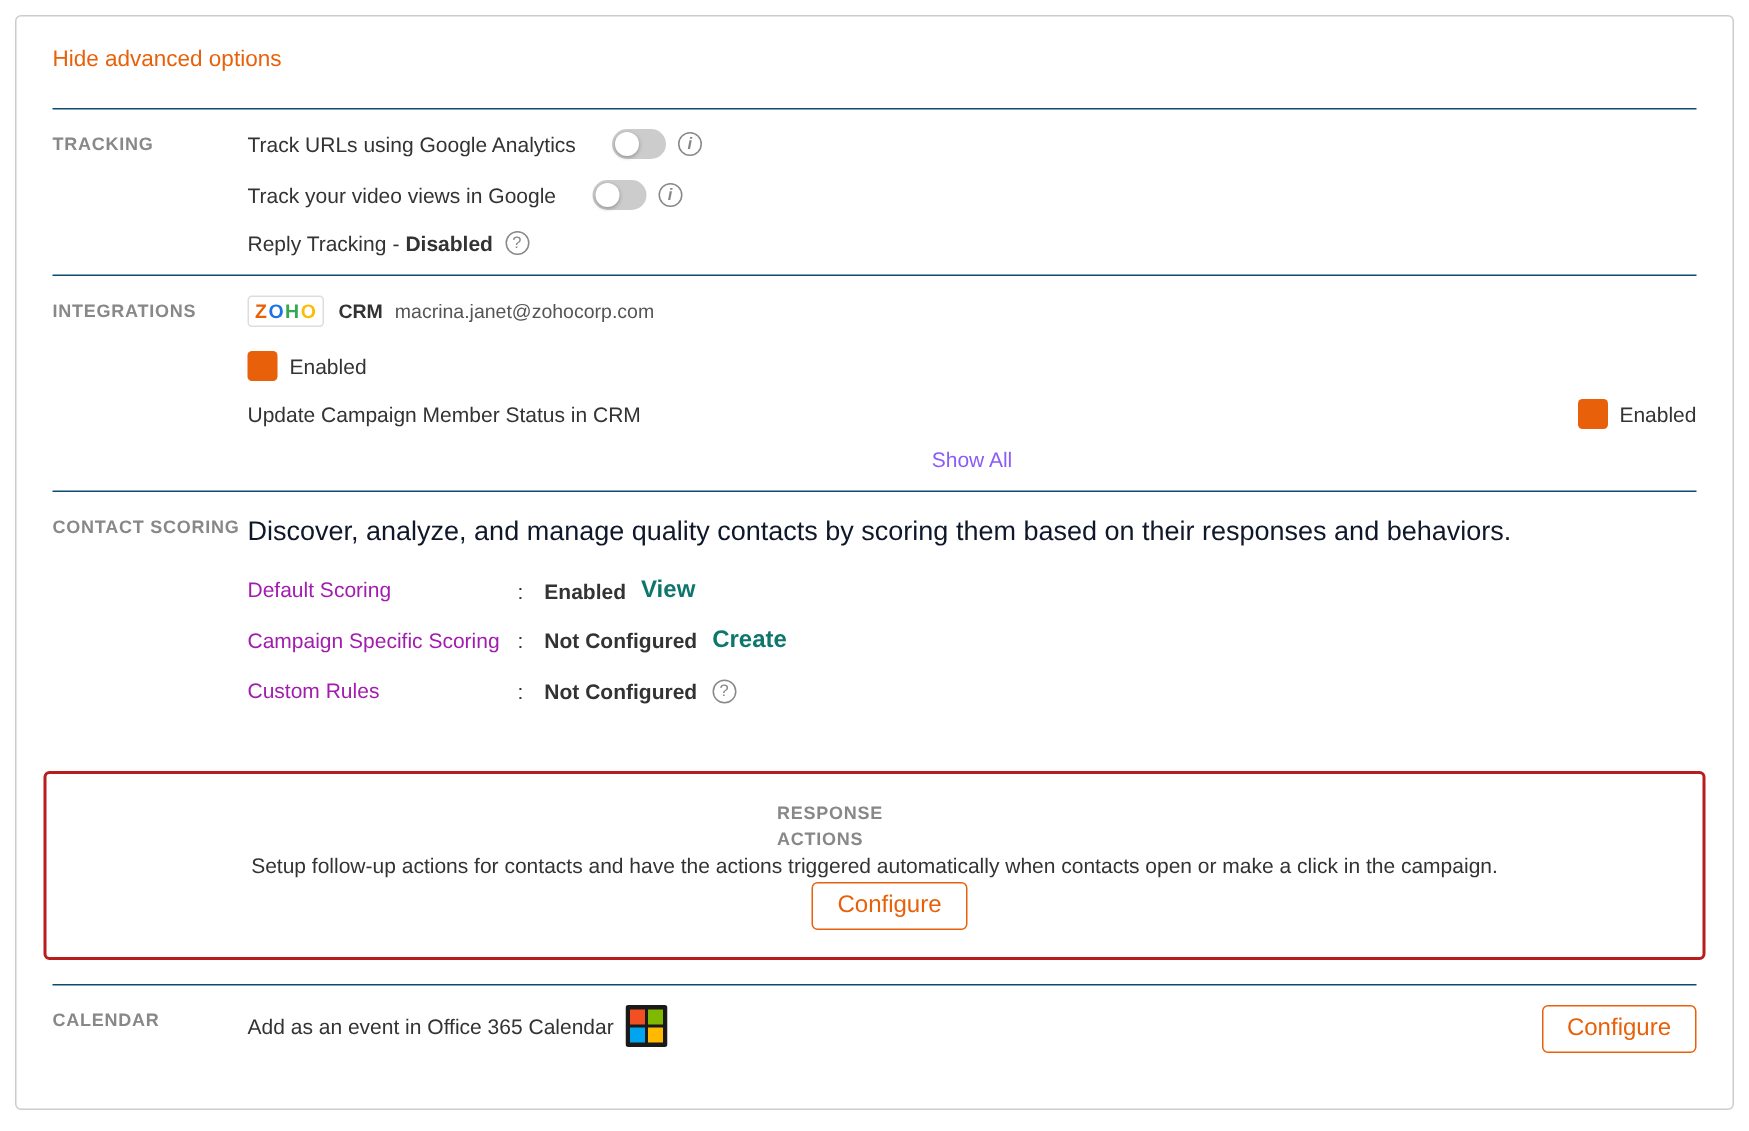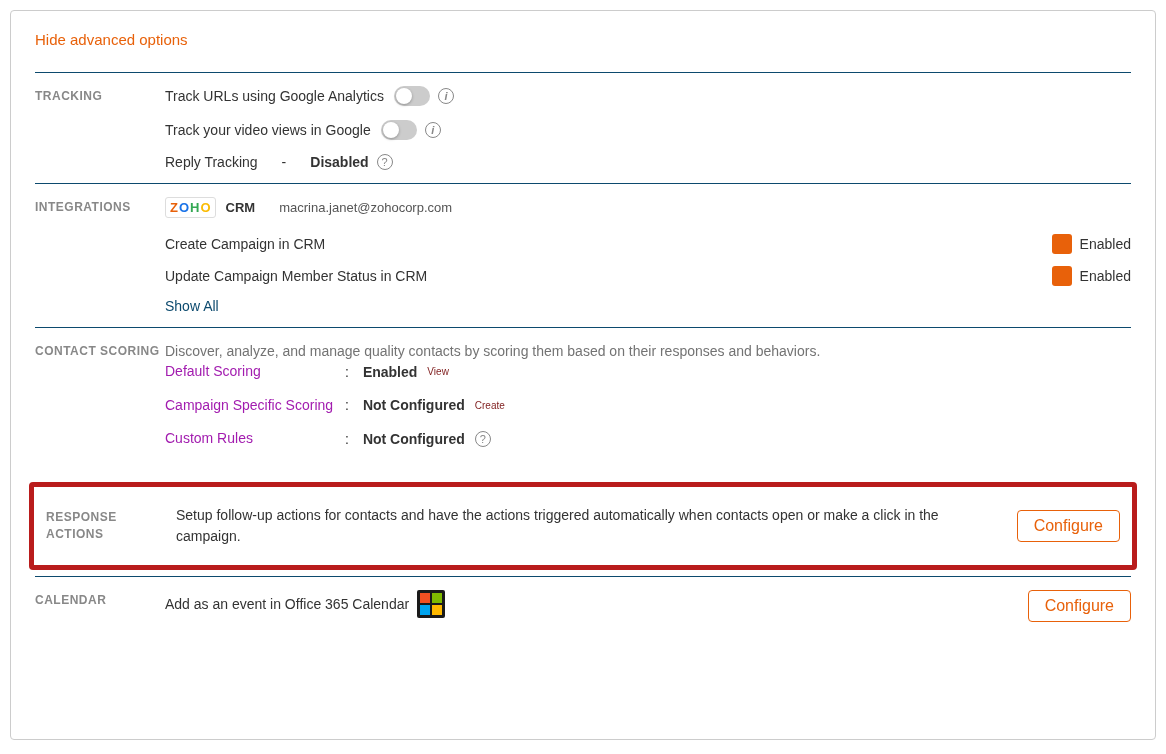--- a/index.html
+++ b/index.html
@@ -48,21 +48,21 @@
       display: flex;
       align-items: center;
       margin-bottom: 14px;
     }
     .tracking-row:last-child {
       margin-bottom: 0;
     }
     .tracking-label {
       font-size: 14px;
       color: #333;
-      margin-right: 10px;
+      margin-right: 24px;
     }
     
     .toggle {
       width: 36px;
       height: 20px;
       background: #ccc;
       border-radius: 10px;
       position: relative;
       display: inline-block;
       margin-right: 8px;
@@ -92,21 +92,21 @@
       color: #888;
       cursor: pointer;
       font-style: italic;
       font-weight: bold;
     }
     .reply-tracking {
       font-size: 14px;
       color: #333;
       display: flex;
       align-items: center;
-      gap: 24px;
+      gap: 4px;
     }
     .reply-tracking strong {
       font-weight: 700;
     }
     .help-icon {
       width: 16px;
       height: 16px;
       border: 1.5px solid #888;
       border-radius: 50%;
       display: inline-flex;
@@ -140,21 +140,21 @@
       margin-right: 4px;
     }
     .z-letter { color: #e8610a; }
     .o-letter { color: #1a73e8; }
     .h-letter { color: #34a853; }
     .o2-letter { color: #fbbc05; }
     .crm-label {
       font-size: 13px;
       font-weight: 700;
       color: #333;
-      margin-right: 24px;
+      margin-right: 8px;
     }
     .email-text {
       font-size: 13px;
       color: #555;
     }
     .integration-row {
       display: flex;
       align-items: center;
       margin-bottom: 12px;
     }
@@ -169,29 +169,31 @@
       background: #e8610a;
       border-radius: 3px;
       margin-right: 8px;
       flex-shrink: 0;
     }
     .enabled-text {
       font-size: 14px;
       color: #333;
     }
     .show-all {
-      color: #0c4a6e;
-      font-size: 14px;
-      cursor: pointer;
+      color: #8b5cf6;
+      font-size: 14px;
+      cursor: pointer;
+      text-align: center;
       margin-top: 8px;
     }
     
     .scoring-desc {
-      font-size: 14px;
-      color: #737373;
+      font-size: 18px;
+      color: #0f172a;
+      margin-bottom: 16px;
       line-height: 1.5;
     }
     .scoring-row {
       display: flex;
       align-items: center;
       margin-bottom: 14px;
     }
     .scoring-row-label {
       width: 180px;
       min-width: 180px;
@@ -203,33 +205,35 @@
       margin-right: 14px;
       color: #333;
     }
     .scoring-value {
       font-size: 14px;
       font-weight: 700;
       color: #333;
       margin-right: 10px;
     }
     .link-text {
-      color: #7f1d1d;
-      font-size: 10px;
-      cursor: pointer;
+      color: #0f766e;
+      font-size: 16px;
+      cursor: pointer;
+      font-weight: bold;
     }
     
     .response-section {
       display: flex;
       padding: 18px 0;
-      border: 5px solid #b91c1c;
+      border: 2px solid #b91c1c;
       border-radius: 4px;
-      margin: 0 -6px;
+      margin: 10px -6px;
       padding: 18px 12px;
       align-items: center;
+      flex-direction: column;
     }
     .response-label {
       width: 130px;
       min-width: 130px;
       font-size: 12px;
       font-weight: 700;
       color: #888;
       letter-spacing: 0.5px;
       text-transform: uppercase;
       line-height: 1.4;
@@ -313,21 +317,20 @@
               <span class="o-letter">O</span>
               <span class="h-letter">H</span>
               <span class="o2-letter">O</span>
           </span>
         </span>
         <span class="crm-label">CRM</span>
         <span class="email-text">macrina.janet@zohocorp.com</span>
       </div>
 
       <div class="integration-row">
-        <span class="integration-row-label">Create Campaign in CRM</span>
         <span class="color-checkbox"></span>
         <span class="enabled-text">Enabled</span>
       </div>
 
       <div class="integration-row">
         <span class="integration-row-label">Update Campaign Member Status in CRM</span>
         <span class="color-checkbox"></span>
         <span class="enabled-text">Enabled</span>
       </div>
 

